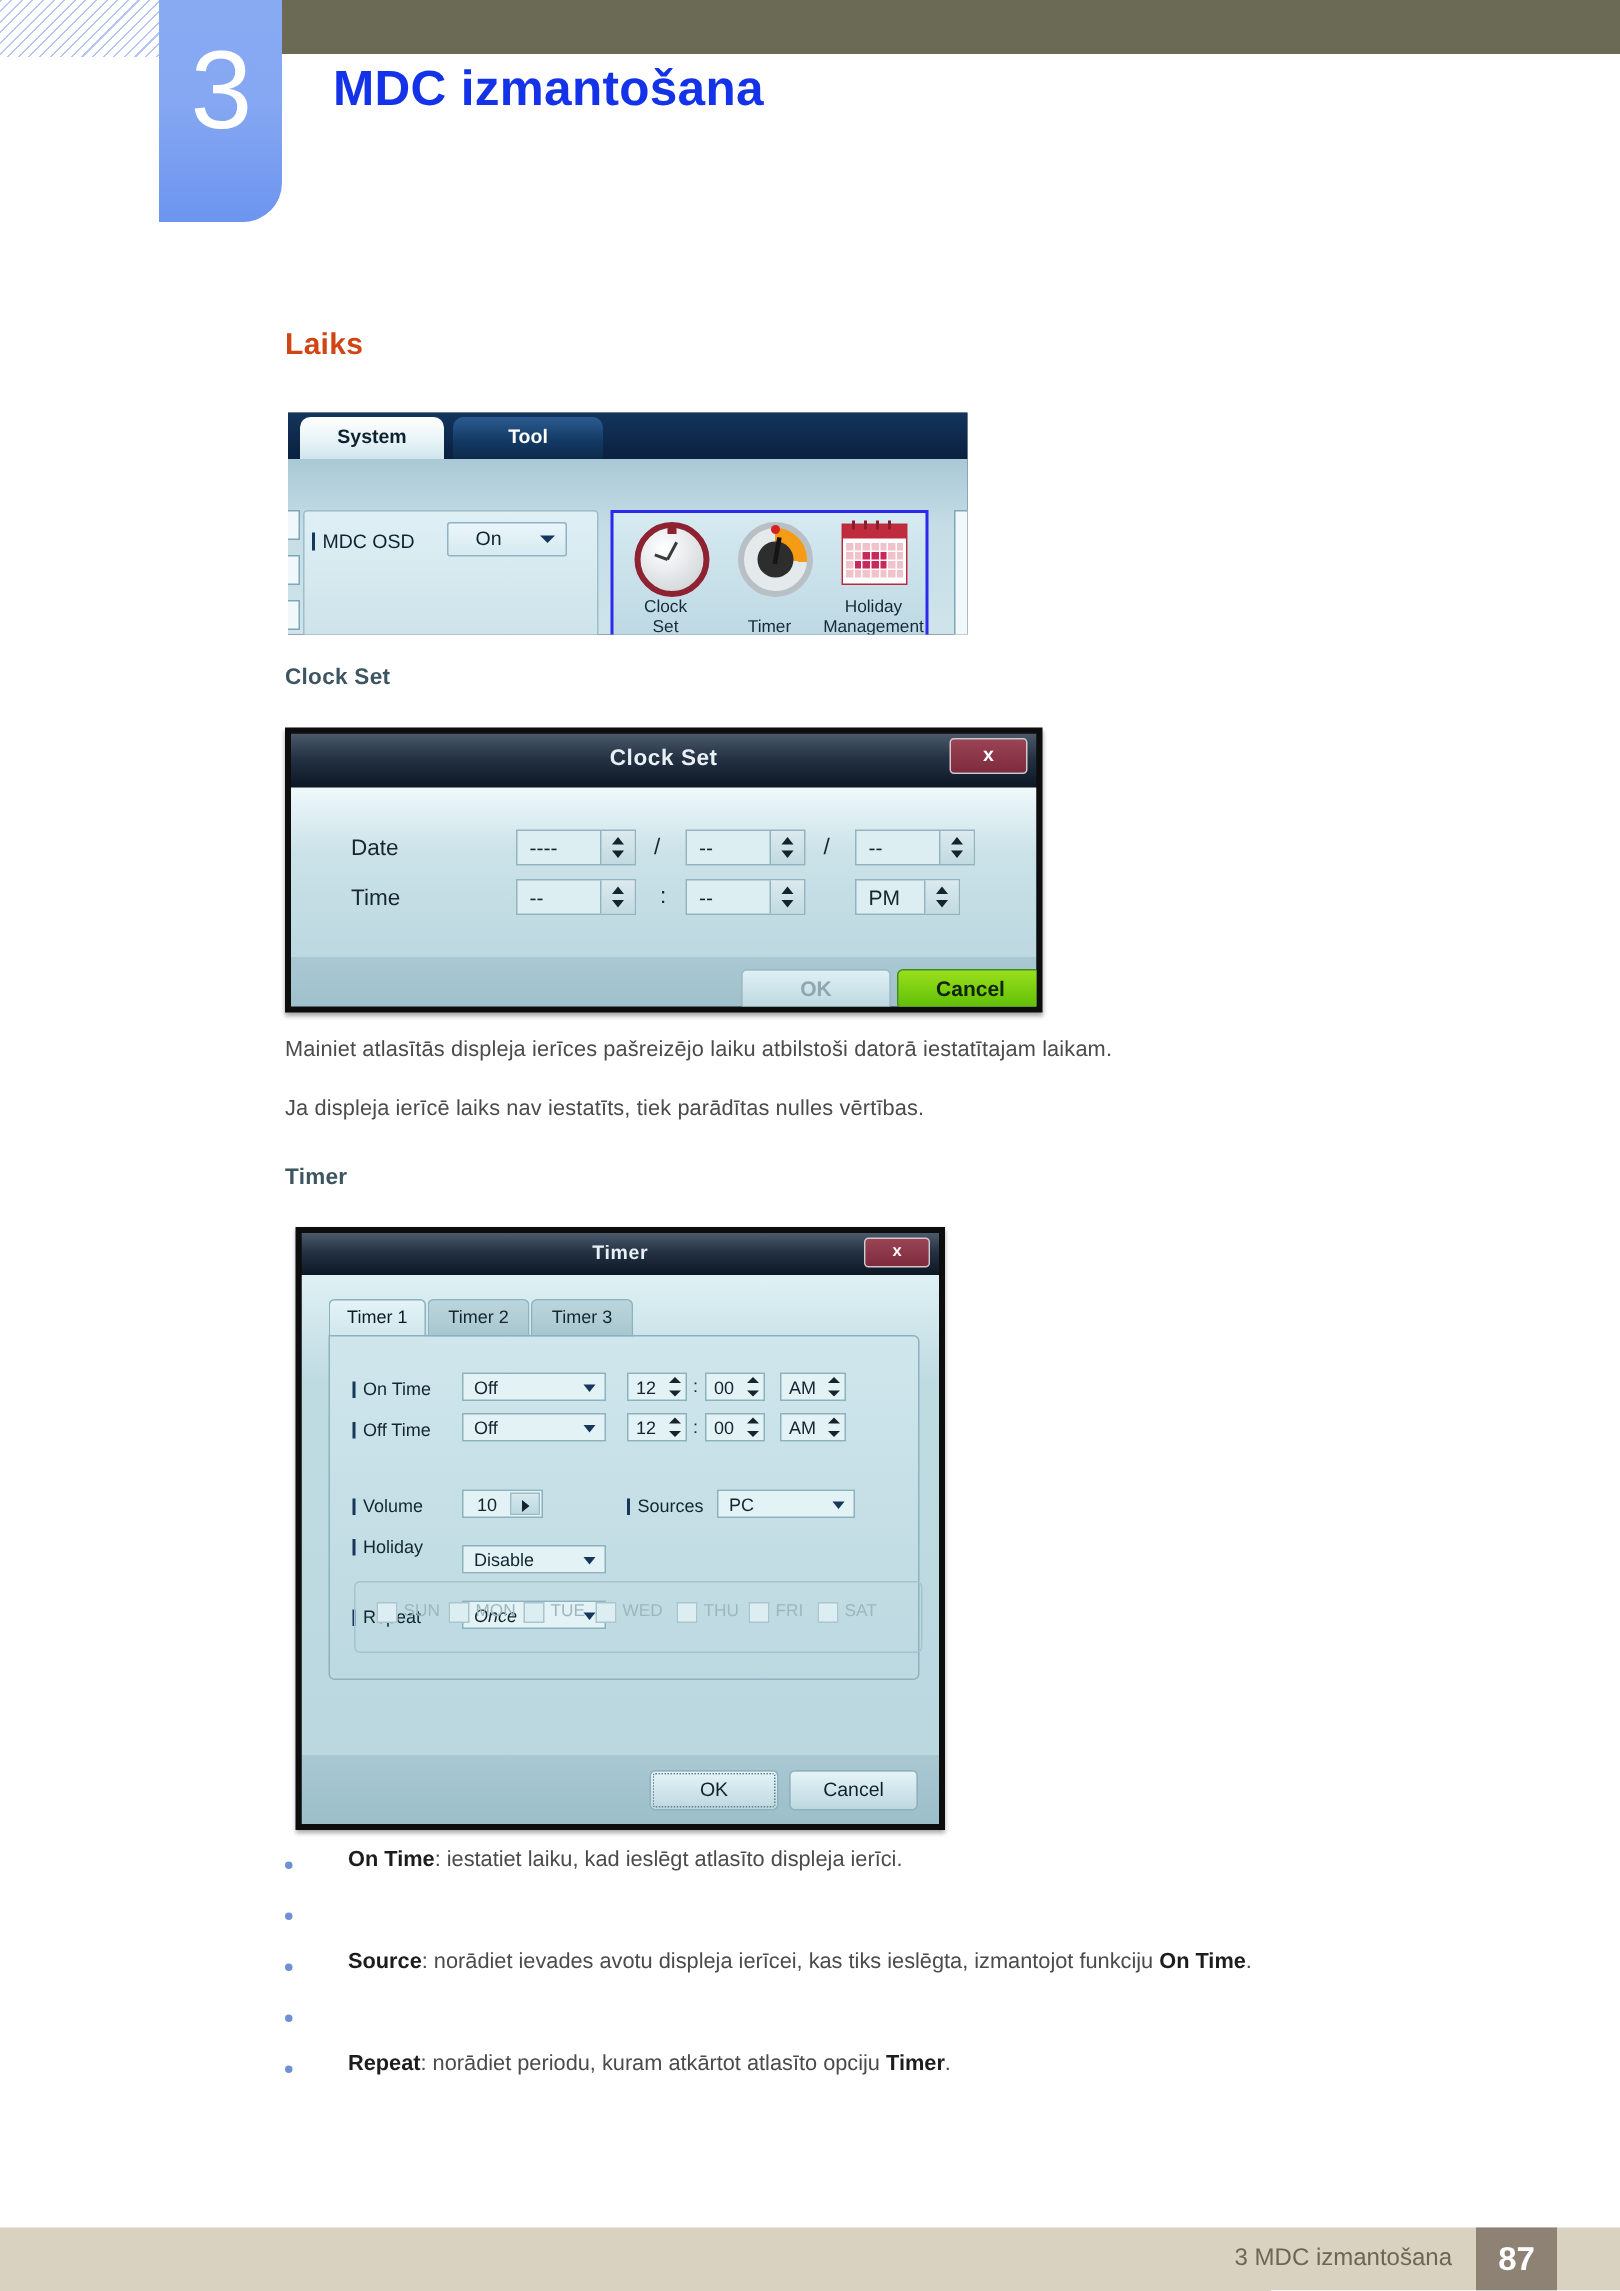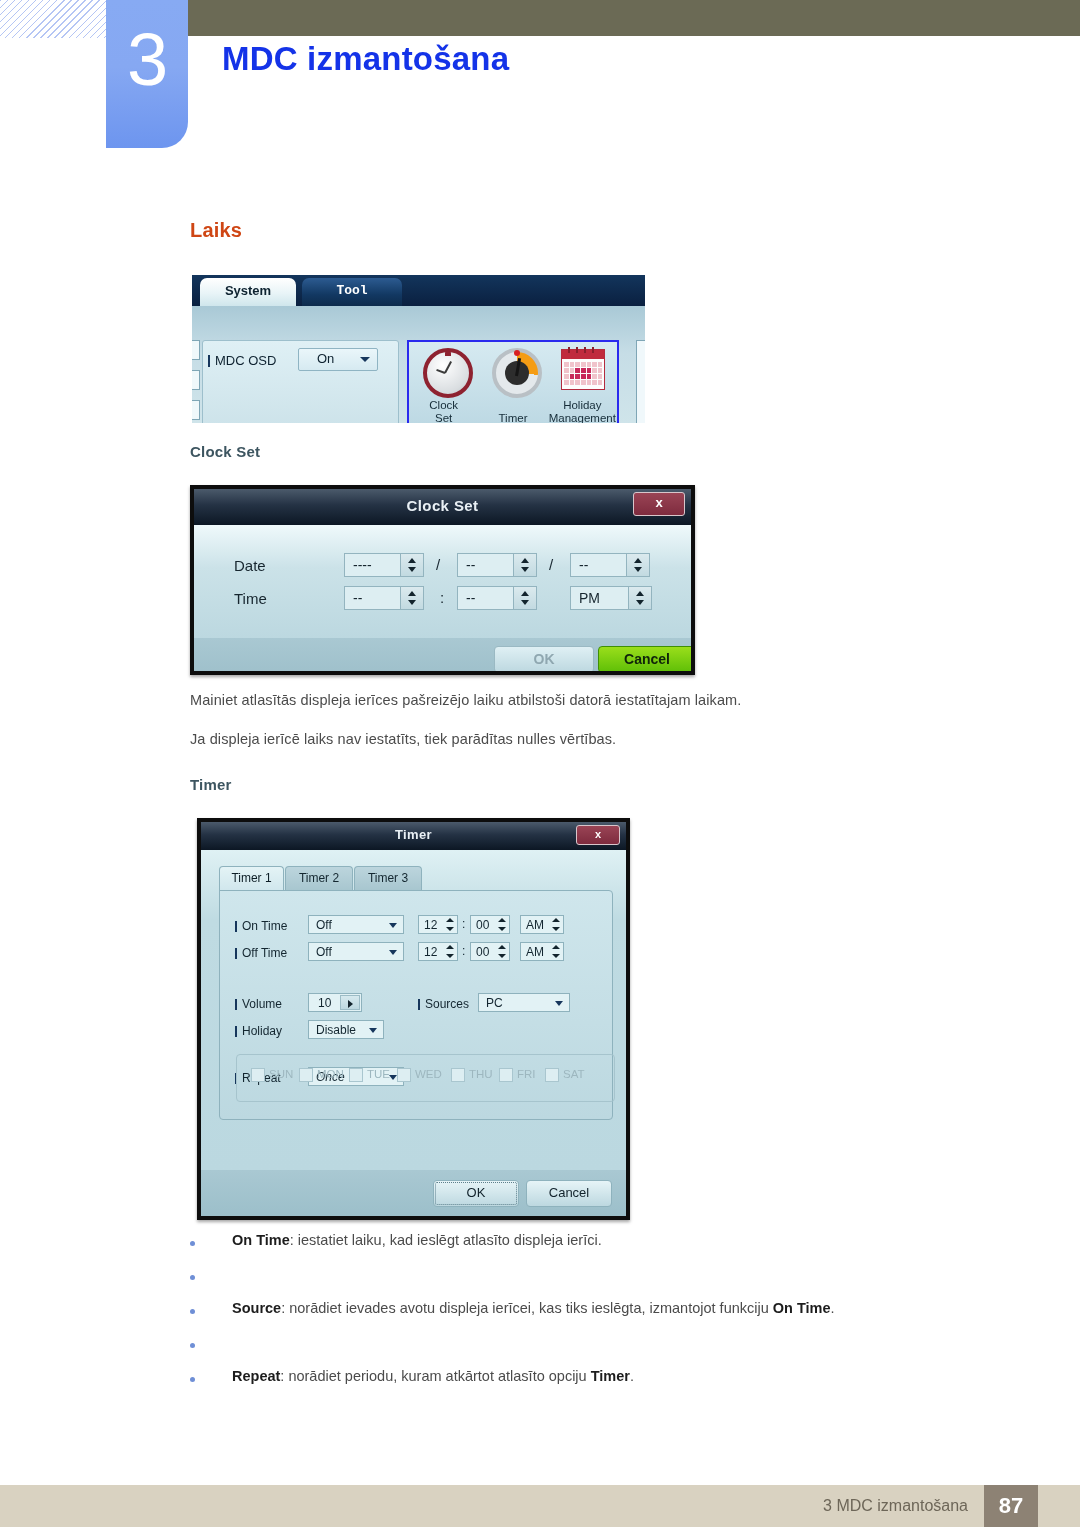--- a/index.html
+++ b/index.html
@@ -96,21 +96,20 @@
   }
   .mdc-tab.active{
     left:8px;width:96px;
     background:linear-gradient(180deg,#ffffff 0%,#e8f4f7 55%,#cfe6ec 100%);
     color:#0d2230;
   }
   .mdc-tab.idle{
     left:110px;width:100px;
     background:linear-gradient(180deg,#2c5b91 0%,#123862 60%,#0d2b4c 100%);
     color:#ffffff;
-    font-family:Liberation Mono, monospace;
   }
   .mdc-body{
     position:absolute;left:0;top:31px;width:100%;height:117px;
     background:linear-gradient(180deg,#a9c9d6 0%,#c6dde6 40%,#cfe4ea 100%);
   }
   .mdc-leftstubs{position:absolute;left:0;top:34px;width:9px;height:86px;}
   .mdc-leftstubs i{
     display:block;width:7px;height:18px;margin-bottom:10px;
     background:#f0f8fb;border:1px solid #7fa6b6;border-left:none;
   }
@@ -477,21 +476,21 @@
           </span>
       </div>
       <div class="sep" style="left:246px;top:64px;">:</div>
       <div class="spin" style="left:263px;top:61px;width:80px;">
         <span class="val">--</span>
         <span class="btns">
             <i class="up"></i>
             <i class="dn"></i>
           </span>
       </div>
-      <div class="spin" style="left:376px;top:61px;width:82px;">
+      <div class="spin" style="left:376px;top:61px;width:70px;">
         <span class="val">PM</span>
         <span class="btns">
             <i class="up"></i>
             <i class="dn"></i>
           </span>
       </div>
     </div>
     <div class="dlg-foot" id="cs-foot">
       <div class="btn btn-ok-dis" style="left:300px;">OK</div>
       <div class="btn btn-cancel-green" style="left:404px;">Cancel</div>
@@ -581,21 +580,21 @@
           <span class="v">10</span>
           <span class="arw"></span>
         </div>
         <div class="tl" style="left:205px;top:106px;text-align:right;">Sources</div>
         <div class="ddl" style="left:258px;top:102px;width:92px;">
           <span class="v">PC</span>
           <span class="caret"></span>
         </div>
 
         <div class="tl" style="left:22px;top:133px;">Holiday</div>
-        <div class="ddl" style="left:88px;top:129px;width:76px;">
+        <div class="ddl" style="left:88px;top:139px;width:96px;">
           <span class="v">Disable</span>
           <span class="caret"></span>
         </div>
 
         <div class="tl" style="left:22px;top:180px;">Repeat</div>
         <div class="ddl" style="left:88px;top:176px;width:96px;font-style:italic;">
           <span class="v">Once</span>
           <span class="caret"></span>
         </div>
 

